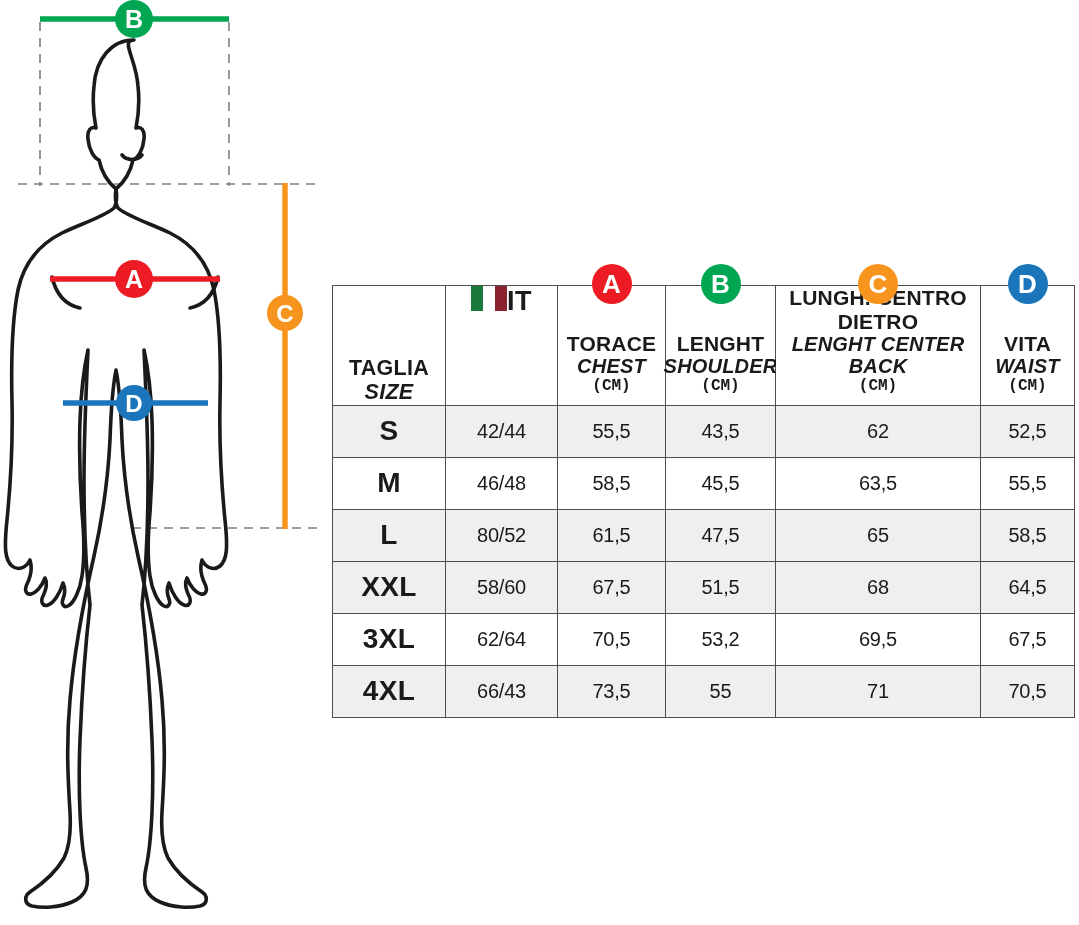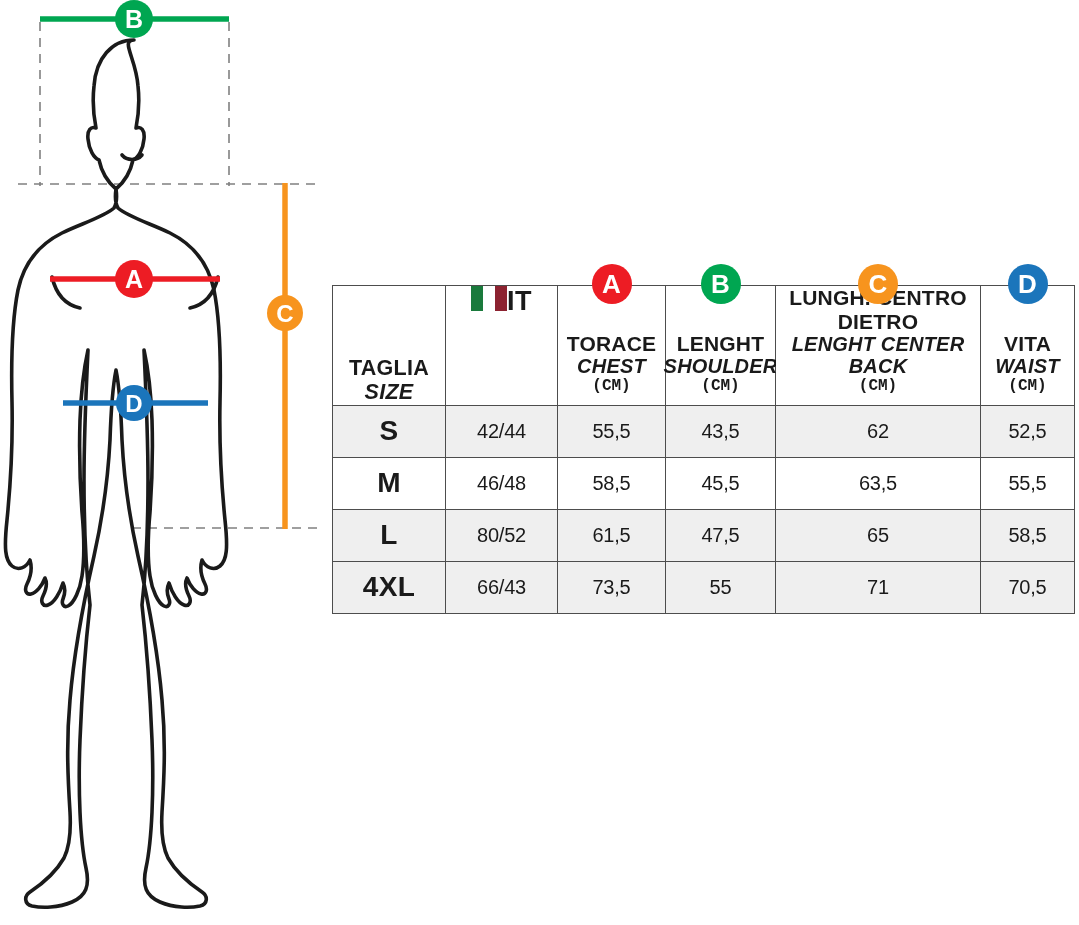--- a/index.html
+++ b/index.html
@@ -294,20 +294,36 @@
           </tr>
           <tr class="shaded">
             <td><span class="cell-size">L</span></td>
             <td><span class="cell-num">80/52</span></td>
             <td><span class="cell-num">61,5</span></td>
             <td><span class="cell-num">47,5</span></td>
             <td><span class="cell-num">65</span></td>
             <td><span class="cell-num">58,5</span></td>
           </tr>
           <tr class="shaded">
+            <td><span class="cell-size">XXL</span></td>
+            <td><span class="cell-num">58/60</span></td>
+            <td><span class="cell-num">67,5</span></td>
+            <td><span class="cell-num">51,5</span></td>
+            <td><span class="cell-num">68</span></td>
+            <td><span class="cell-num">64,5</span></td>
+          </tr>
+          <tr>
+            <td><span class="cell-size">3XL</span></td>
+            <td><span class="cell-num">62/64</span></td>
+            <td><span class="cell-num">70,5</span></td>
+            <td><span class="cell-num">53,2</span></td>
+            <td><span class="cell-num">69,5</span></td>
+            <td><span class="cell-num">67,5</span></td>
+          </tr>
+          <tr class="shaded">
             <td><span class="cell-size">4XL</span></td>
             <td><span class="cell-num">66/43</span></td>
             <td><span class="cell-num">73,5</span></td>
             <td><span class="cell-num">55</span></td>
             <td><span class="cell-num">71</span></td>
             <td><span class="cell-num">70,5</span></td>
           </tr>
         </tbody>
     </table>
   </div>

